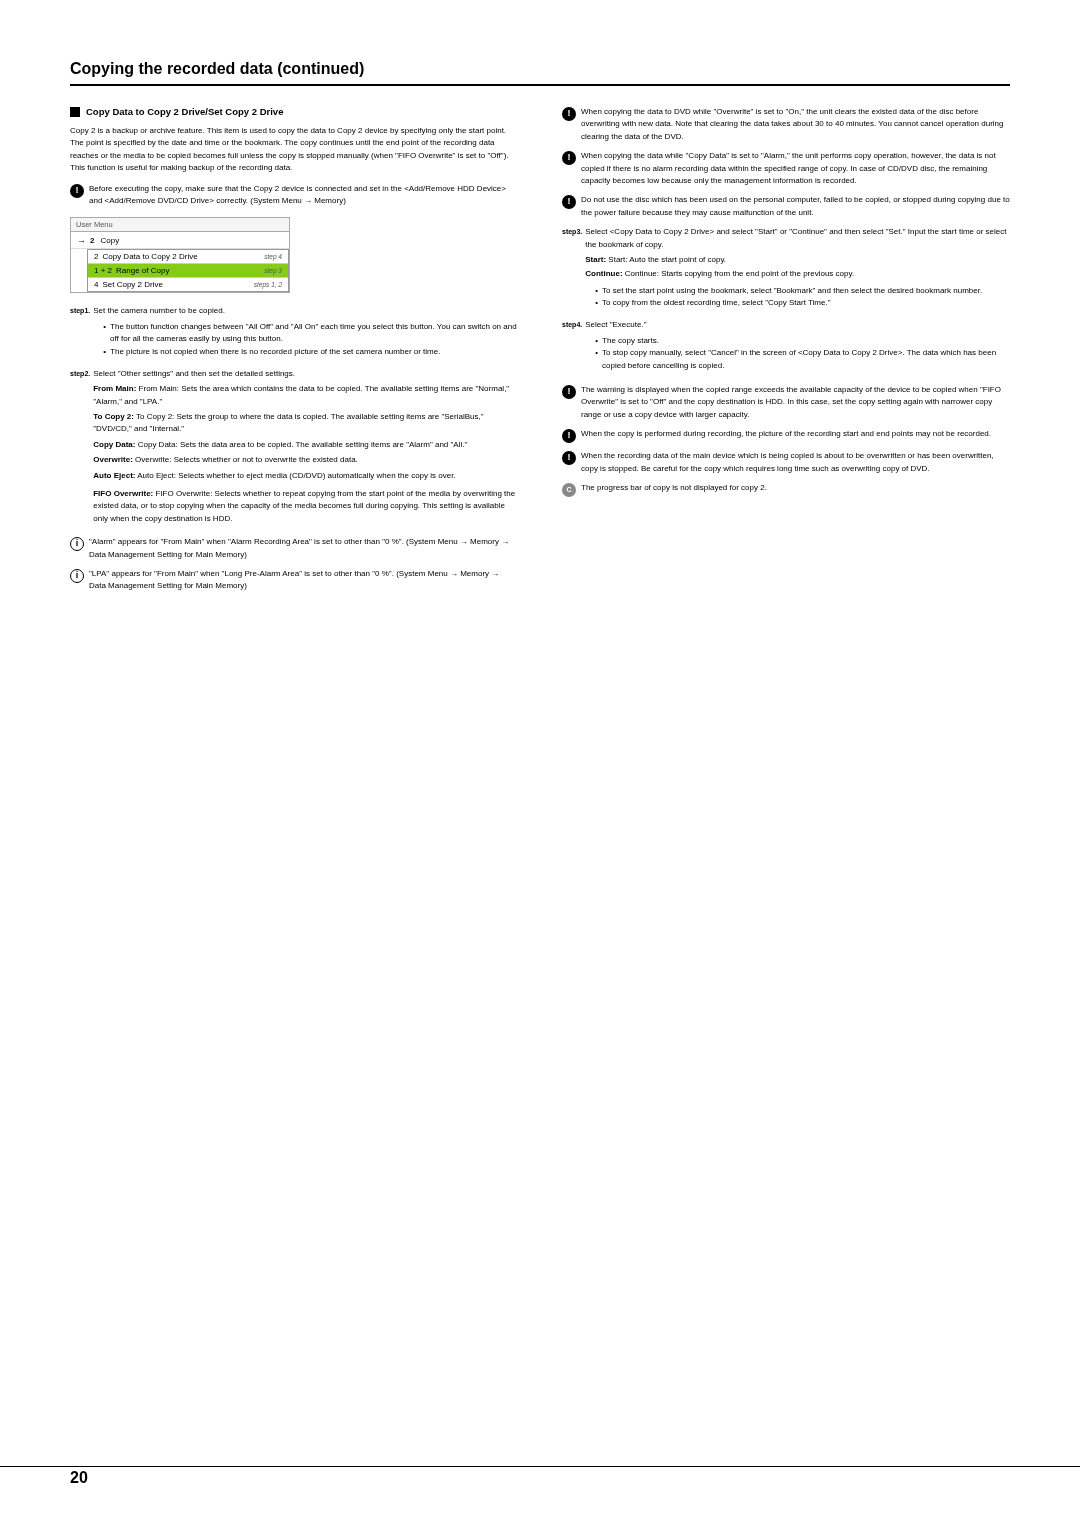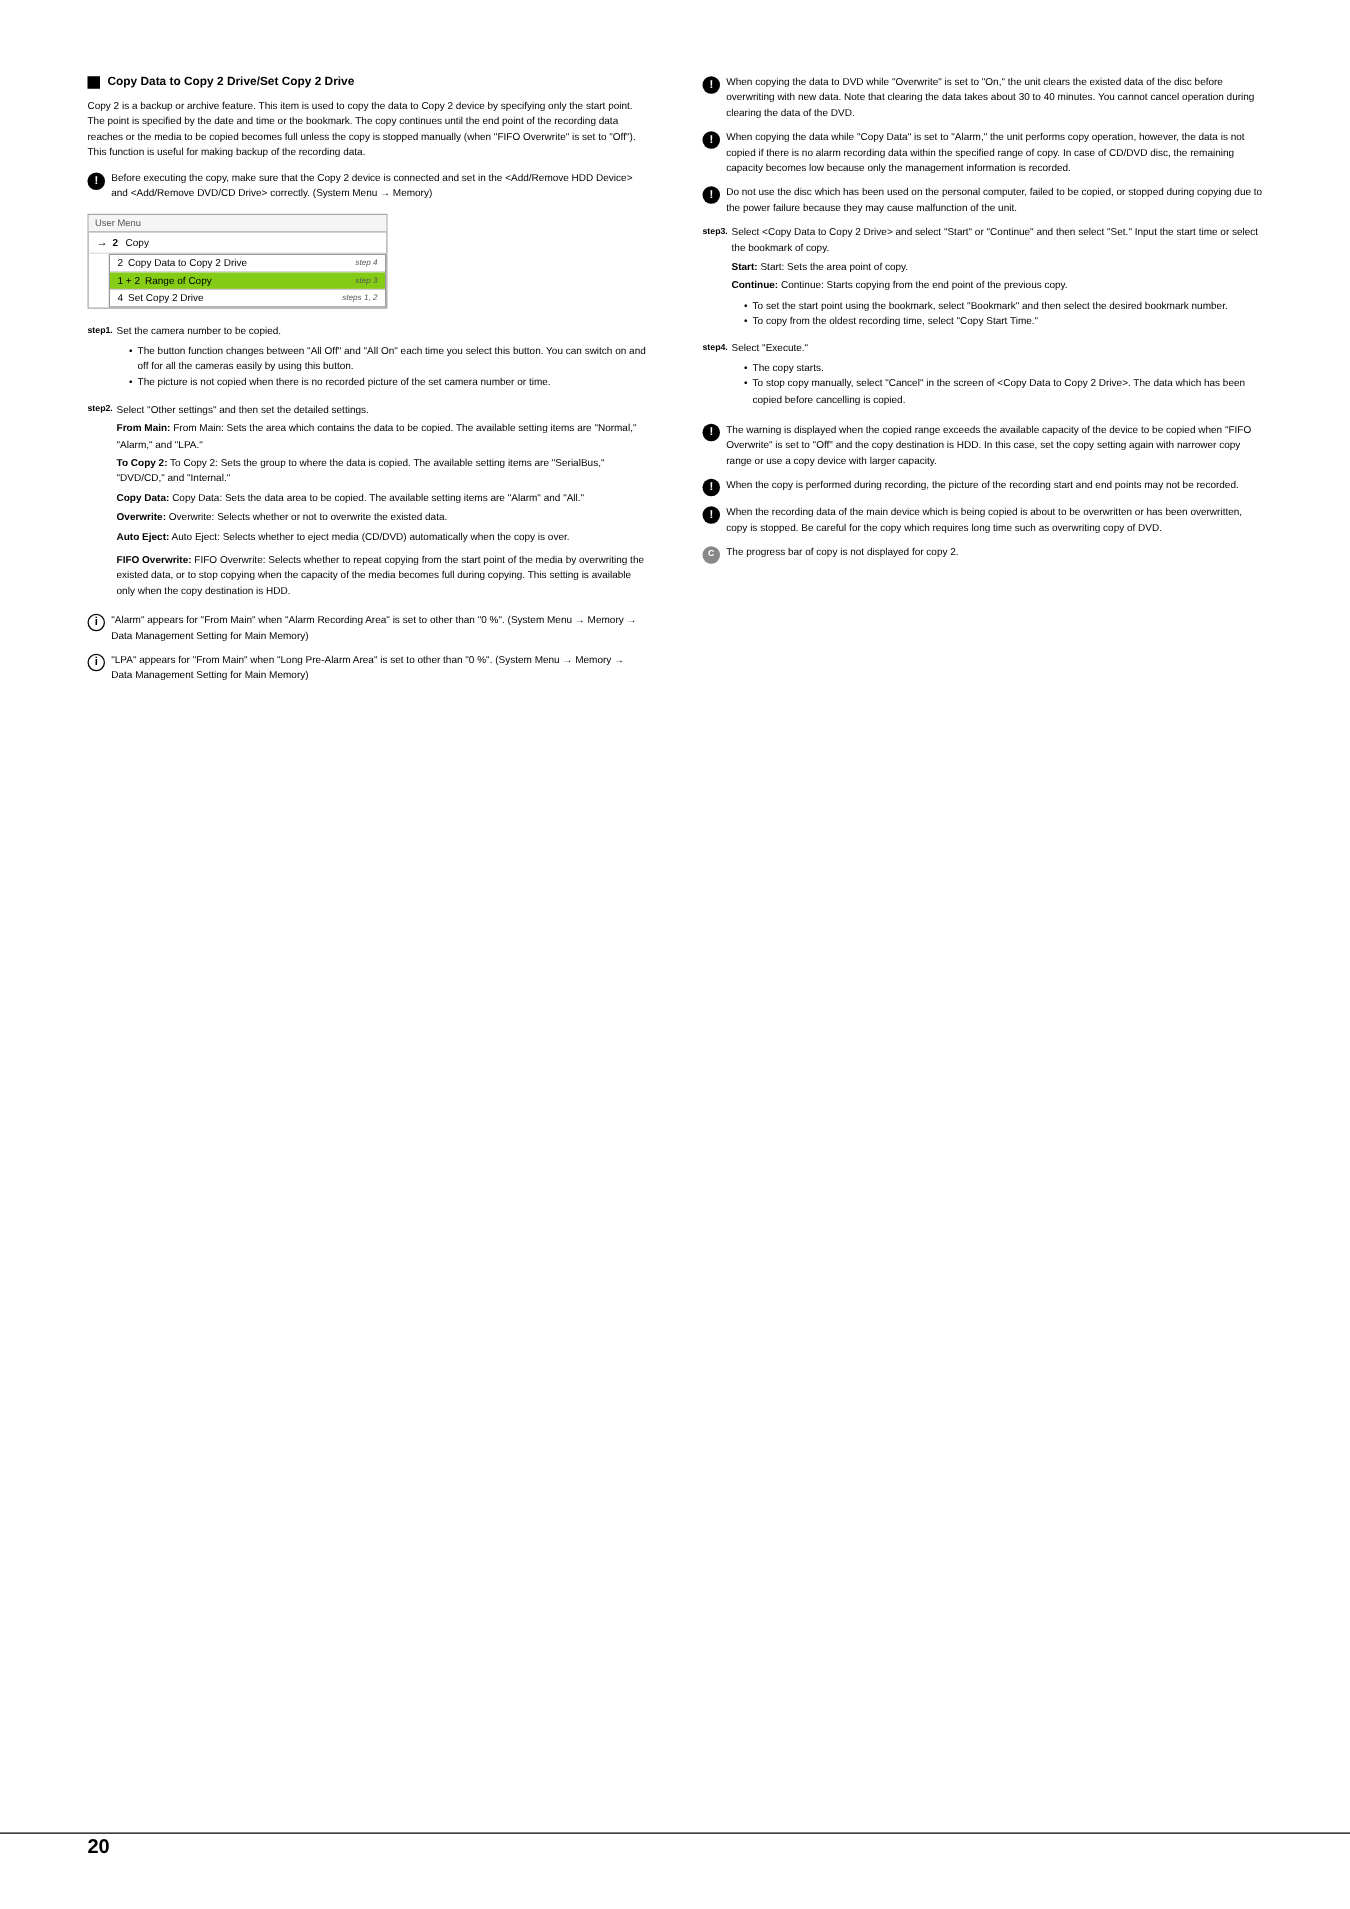--- a/index.html
+++ b/index.html
@@ -80,21 +80,21 @@
       border: 1.5px solid #000;
       color: #000;
     }
     .note-text {
       flex: 1;
     }
     
     .menu-box {
       border: 1px solid #aaa;
       margin: 10px 0 12px 0;
-      width: 240px;
+      width: 220px;
       font-size: 8px;
     }
     .menu-box-label {
       font-size: 7.5px;
       color: #555;
       padding: 2px 5px;
       border-bottom: 1px solid #aaa;
       background: #f5f5f5;
     }
     .menu-row {
@@ -154,20 +154,21 @@
       left: 0;
       right: 0;
       border: none;
       border-top: 1px solid #000;
     }
   </style>
 </head>
 <body>
 
 <div class="page">
+  <div class="page-title">Copying the recorded data (continued)</div>
 
   <div class="two-col">
 
     <div class="col-left">
       <div class="section-header">
         <span class="square-icon"></span>
         <span>Copy Data to Copy 2 Drive/Set Copy 2 Drive</span>
       </div>
 
       <div class="body-text">Copy 2 is a backup or archive feature. This item is used to copy the data to Copy 2 device by specifying only the start point. The point is specified by the date and time or the bookmark. The copy continues until the end point of the recording data reaches or the media to be copied becomes full unless the copy is stopped manually (when "FIFO Overwrite" is set to "Off"). This function is useful for making backup of the recording data.</div>
@@ -273,21 +274,21 @@
       <div class="note-block">
         <div class="note-icon">!</div>
         <div class="note-text">Do not use the disc which has been used on the personal computer, failed to be copied, or stopped during copying due to the power failure because they may cause malfunction of the unit.</div>
       </div>
 
       <div class="step-line">
         <span class="step-num">step3.</span>
         <div class="step-content">
           <div class="body-text" style="margin-bottom:3px;">Select &lt;Copy Data to Copy 2 Drive&gt; and select "Start" or "Continue" and then select "Set." Input the start time or select the bookmark of copy.</div>
           <div class="body-text" style="margin-bottom:2px;">
-            <b>Start:</b> <span>Start: Sets the area point of copy.</span>
+            <b>Start:</b> <span>Start: Auto the start point of copy.</span>
           </div>
           <div class="body-text" style="margin-bottom:4px;">
             <b>Continue:</b> <span>Continue: Starts copying from the end point of the previous copy.</span>
           </div>
           <div class="bullet-list">
             <div class="bullet-item">
               <span class="bullet-dot">•</span>
               <span>To set the start point using the bookmark, select "Bookmark" and then select the desired bookmark number.</span>
             </div>
             <div class="bullet-item">

